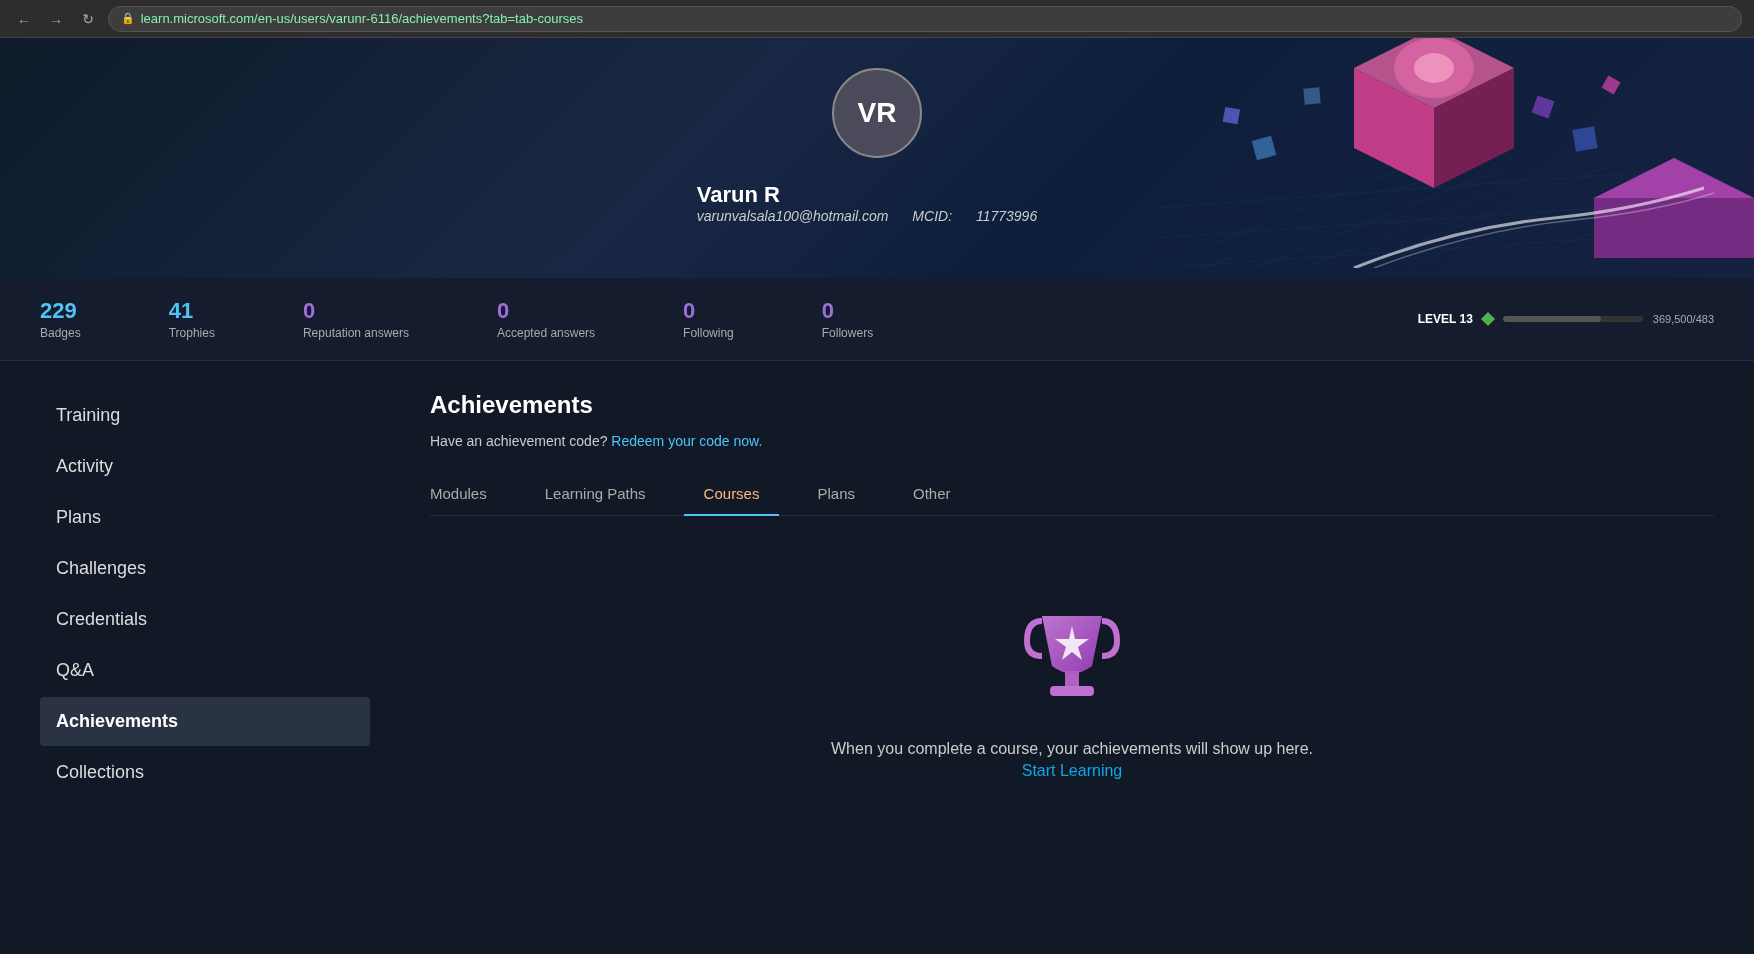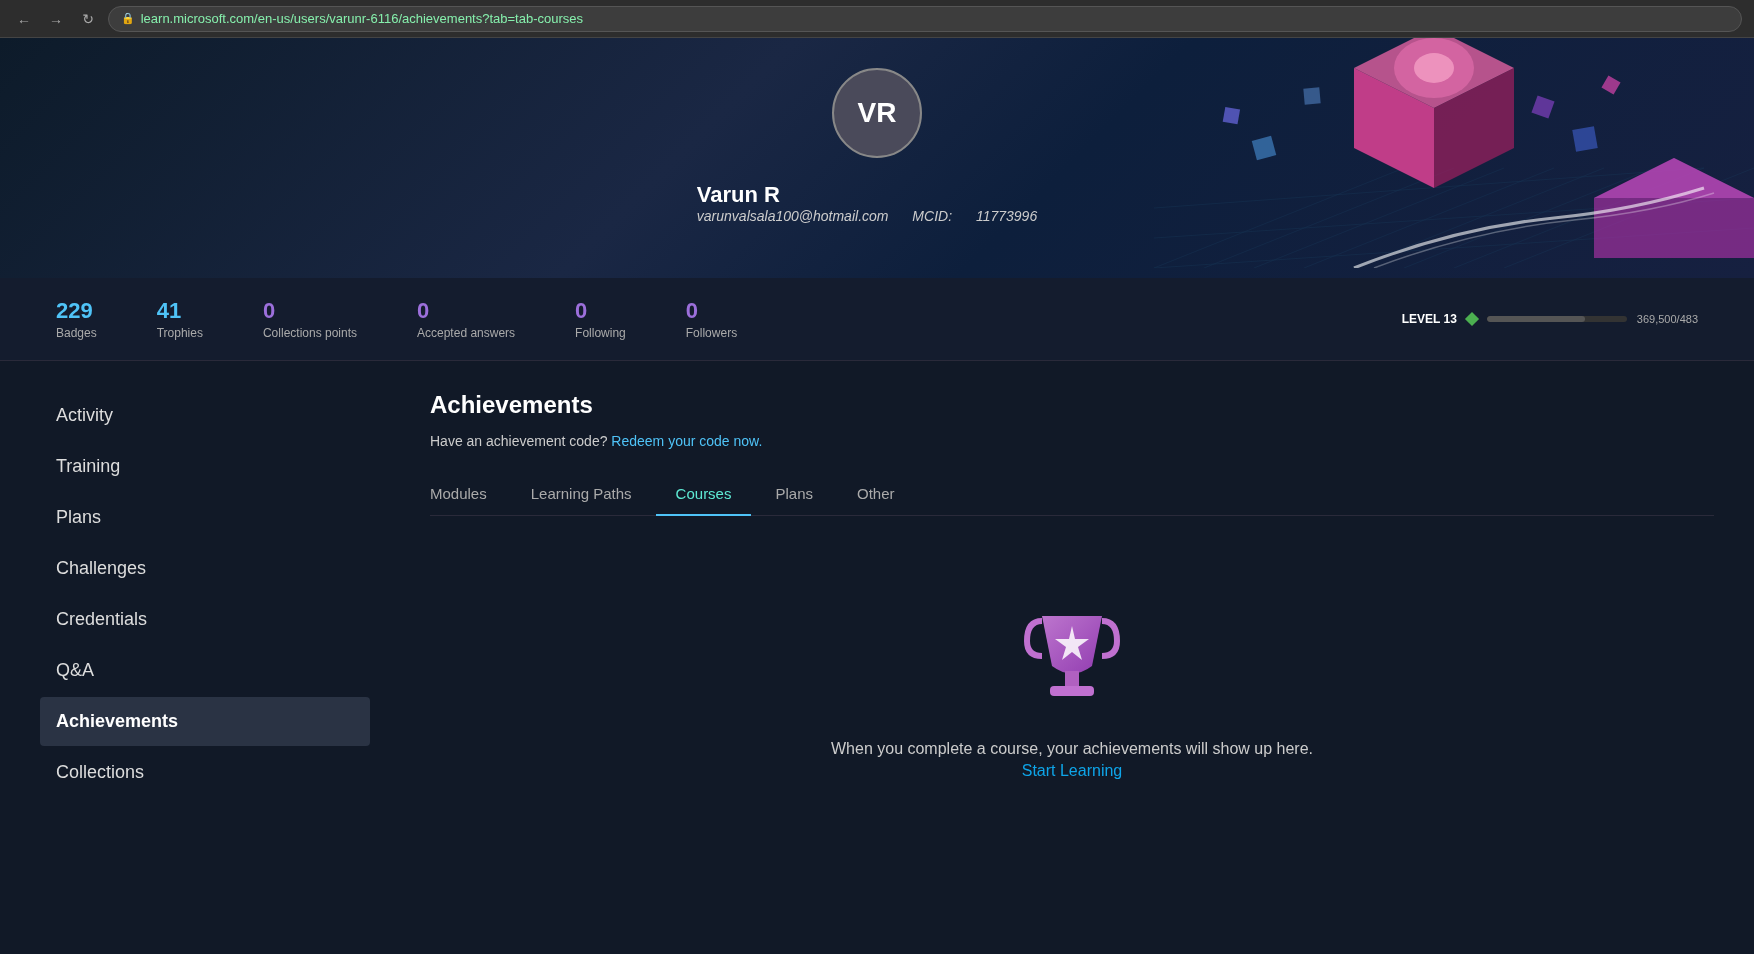--- a/index.html
+++ b/index.html
@@ -87,24 +87,24 @@
     }
     .profile-meta {
       font-size: 14px;
       color: #ccc;
     }
     .profile-meta span { margin-right: 20px; font-style: italic; }
 
     
     .stats-bar {
       background: #141c2e;
-      padding: 20px 56px;
-      display: flex;
-      align-items: center;
-      gap: 60px;
+      padding: 20px 40px;
+      display: flex;
+      align-items: center;
+      gap: 88px;
       border-bottom: 1px solid #2a2a3a;
     }
     .stat-item { text-align: left; }
     .stat-value {
       font-size: 22px;
       font-weight: 600;
       color: #4fc3f7;
       display: block;
     }
     .stat-label {
@@ -195,36 +195,36 @@
     }
     .redeem-link {
       color: #4fc3f7;
       text-decoration: none;
       cursor: pointer;
     }
 
     
     .tabs-row {
       display: flex;
-      gap: 4px;
+      gap: 18px;
       border-bottom: 1px solid #2a2a3a;
       margin-bottom: 40px;
     }
     .tab-item {
       font-size: 15px;
       padding: 8px 20px 12px 20px;
       cursor: pointer;
       color: #aaa;
       position: relative;
       border-bottom: 2px solid transparent;
       margin-bottom: -1px;
     }
     .tab-item:first-child { padding-left: 0; }
     .tab-item.active {
-      color: #5eead4;
+      color: #fdba74;
       border-bottom: 2px solid #4fc3f7;
     }
 
     
     .empty-state {
       display: flex;
       flex-direction: column;
       align-items: center;
       padding: 40px 0;
     }
@@ -326,21 +326,21 @@
   <div class="stat-item">
     <span class="stat-value" style="color:#4fc3f7">229</span>
     <div class="stat-label">Badges</div>
   </div>
   <div class="stat-item">
     <span class="stat-value" style="color:#4fc3f7">41</span>
     <div class="stat-label">Trophies</div>
   </div>
   <div class="stat-item">
     <span class="stat-value" style="color:#9c6fdb">0</span>
-    <div class="stat-label">Collections points</div>
+    <div class="stat-label">Reputation answers</div>
   </div>
   <div class="stat-item">
     <span class="stat-value" style="color:#9c6fdb">0</span>
     <div class="stat-label">Accepted answers</div>
   </div>
   <div class="stat-item">
     <span class="stat-value" style="color:#9c6fdb">0</span>
     <div class="stat-label">Following</div>
   </div>
   <div class="stat-item">
@@ -354,22 +354,22 @@
     <div class="level-bar-bg">
       <div class="level-bar-fill"></div>
     </div>
     <span class="level-xp">369,500/483</span>
   </div>
 </div>
 
 <div class="main-layout">
 
   <div class="sidebar">
+    <div class="sidebar-item">Training</div>
     <div class="sidebar-item">Activity</div>
-    <div class="sidebar-item">Training</div>
     <div class="sidebar-item">Plans</div>
     <div class="sidebar-item">Challenges</div>
     <div class="sidebar-item">Credentials</div>
     <div class="sidebar-item">Q&amp;A</div>
     <div class="sidebar-item active">Achievements</div>
     <div class="sidebar-item">Collections</div>
   </div>
 
   <div class="content-area">
     <h2 class="content-title">Achievements</h2>

